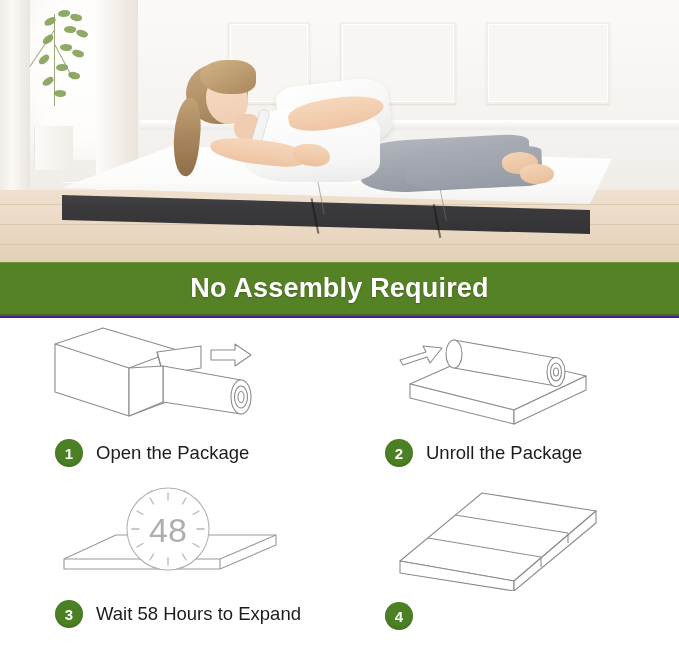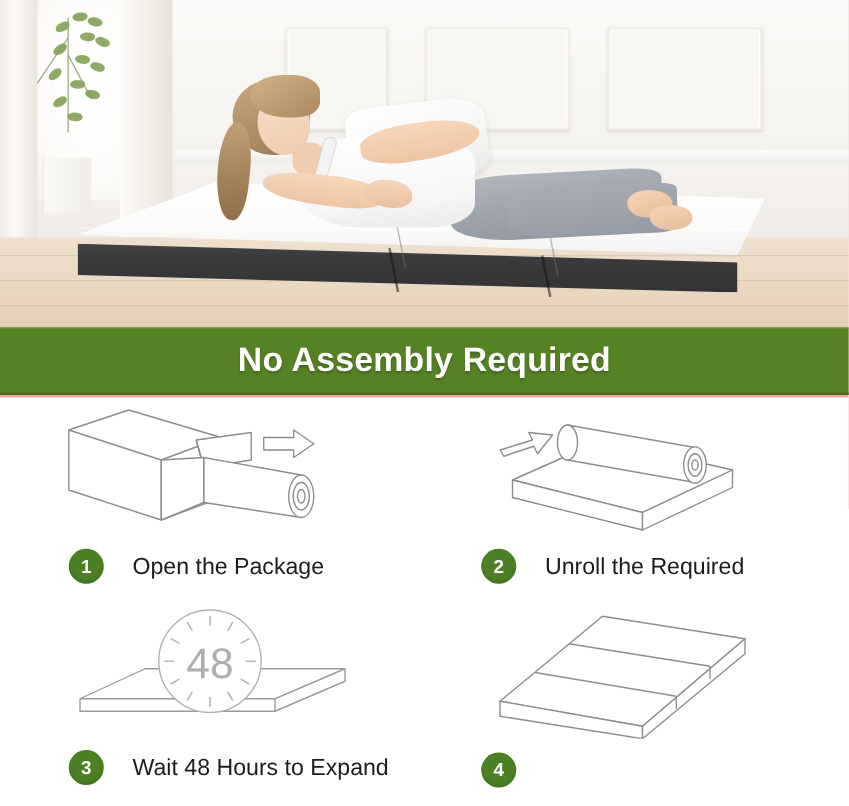--- a/index.html
+++ b/index.html
@@ -10,21 +10,21 @@
   body {
     width: 679px;
     height: 645px;
     font-family: "Liberation Sans", sans-serif;
     overflow: hidden;
   }
   .page {
     position: relative;
     width: 679px;
     height: 645px;
-    background: #fca5a5;
+    background: #4c1d95;
   }
 
   
   .hero {
     position: absolute;
     left: 0; top: 0;
     width: 679px;
     height: 262px;
     overflow: hidden;
     background: #f3efe9;
@@ -276,21 +276,21 @@
     color: #ffffff;
     font-size: 15px;
     font-weight: bold;
     display: flex;
     align-items: center;
     justify-content: center;
     flex: none;
     box-shadow: inset 0 -2px 3px rgba(0,0,0,.12);
   }
   .step-label {
-    margin-left: 23px;
+    margin-left: 13px;
     font-size: 18.5px;
     color: #1c1c1c;
     white-space: nowrap;
   }
 </style>
 </head>
 <body>
 
 <div class="page">
 
@@ -409,21 +409,21 @@
           <ellipse cx="166" cy="50" rx="9" ry="14.5" fill="#ffffff"></ellipse>
           <ellipse cx="166" cy="50" rx="5.5" ry="9" fill="none"></ellipse>
           <ellipse cx="166" cy="50" rx="2.5" ry="4" fill="none"></ellipse>
           <ellipse cx="64" cy="32" rx="8" ry="14" fill="#ffffff"></ellipse>
 
           <path d="M10 38 L36 30 L33 24 L52 26 L40 41 L37 35 L13 43 Z" fill="#ffffff"></path>
         </svg>
       </div>
       <div class="step-label-row">
         <div class="badge">2</div>
-        <div class="step-label">Unroll the Required</div>
+        <div class="step-label">Unroll the Package</div>
       </div>
     </div>
 
     <div class="step p3">
       <div class="step-art">
         <svg width="240" height="108" viewBox="0 0 240 108" fill="none" stroke="#9a9a9a" stroke-width="1.1" stroke-linejoin="round">
 
           <path d="M14 76 L66 52 L226 52 L226 62 L170 86 L14 86 Z" fill="#ffffff"></path>
           <path d="M14 76 L170 76 L226 52" fill="none"></path>
           <path d="M170 76 L170 86" fill="none"></path>
@@ -441,21 +441,21 @@
             <line x1="87" y1="64" x2="93" y2="60.5"></line>
             <line x1="82" y1="46" x2="89" y2="46"></line>
             <line x1="87" y1="28" x2="93" y2="31.5"></line>
             <line x1="100" y1="15" x2="103.5" y2="21"></line>
           </g>
           <text x="118" y="59" text-anchor="middle" font-family="Liberation Sans, sans-serif" font-size="34" fill="#aeaeae" stroke="none">48</text>
         </svg>
       </div>
       <div class="step-label-row">
         <div class="badge">3</div>
-        <div class="step-label">Wait 48 Hours to Expand</div>
+        <div class="step-label">Wait 58 Hours to Expand</div>
       </div>
     </div>
 
     <div class="step p4">
       <div class="step-art">
         <svg width="240" height="106" viewBox="0 0 240 106" fill="none" stroke="#8c8c8c" stroke-width="1.1" stroke-linejoin="round">
 
           <path d="M10 76 L92 8 L206 26 L124 96 Z" fill="#ffffff"></path>
 
           <path d="M10 76 L10 88 L124 106 L124 96 Z" fill="#ffffff"></path>

